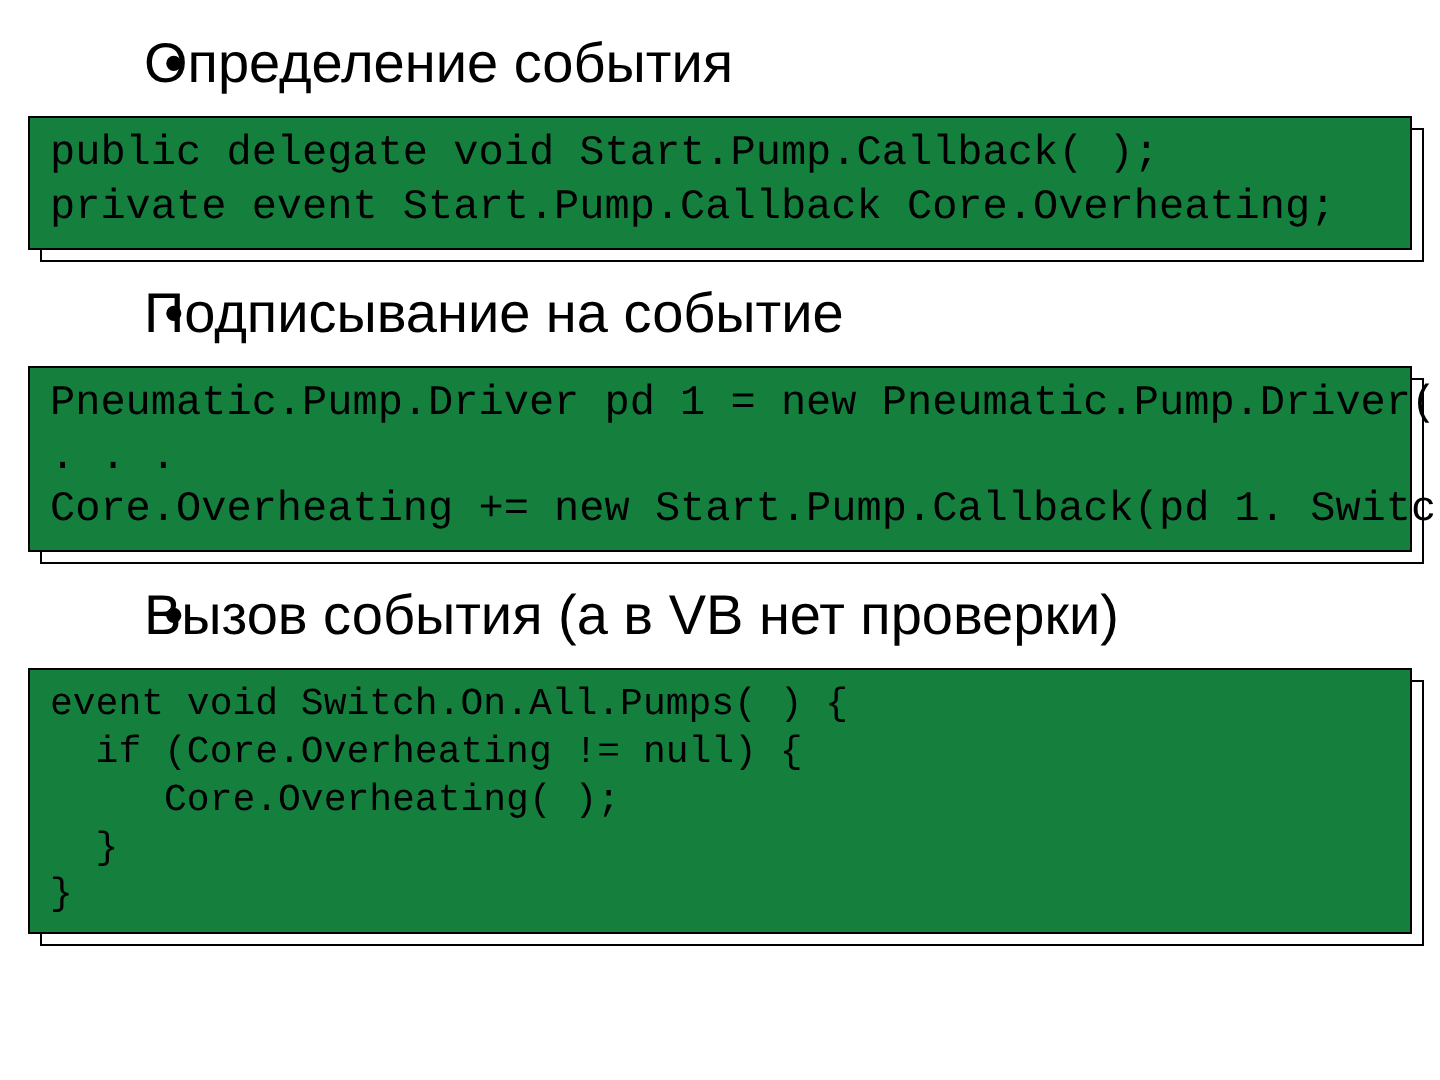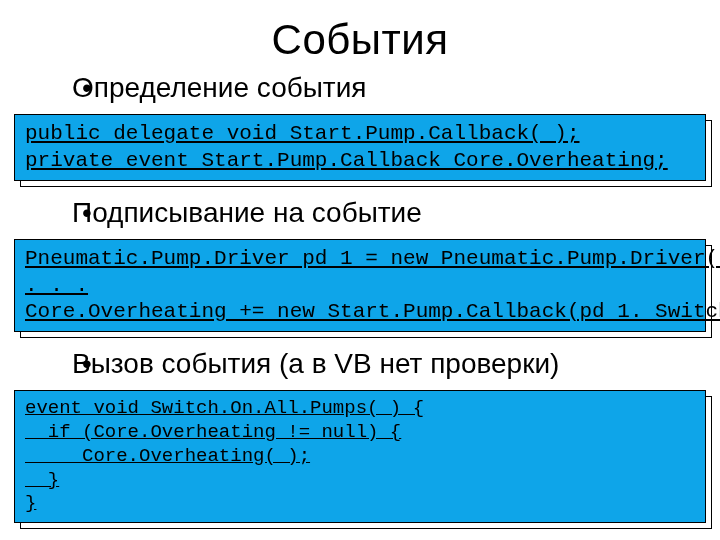--- a/index.html
+++ b/index.html
@@ -53,40 +53,38 @@
     top: 6px;
     left: 6px;
     right: -6px;
     bottom: -6px;
     background: #ffffff;
     border: 1.5px solid #000;
     box-sizing: border-box;
   }
   .codebox {
     position: relative;
-    background: #0ea5e9;
+    background: #15803d;
     border: 1.5px solid #000;
     padding: 6px 10px;
     font-family: "Courier New", Courier, monospace;
     font-size: 21px;
     line-height: 1.25;
     white-space: pre;
     box-sizing: border-box;
-    text-decoration: underline;
   }
   .codebox.small {
     font-size: 19px;
   }
 </style>
 </head>
 <body>
 
 <div class="slide">
 
-  <div class="title">События</div>
 
   <ul class="bullets">
     <li>Определение события</li>
   </ul>
 
   <div class="codebox-wrap">
     <div class="codebox-shadow"></div>
     <div class="codebox">public delegate void Start.Pump.Callback( );
 private event Start.Pump.Callback Core.Overheating;</div>
   </div>

